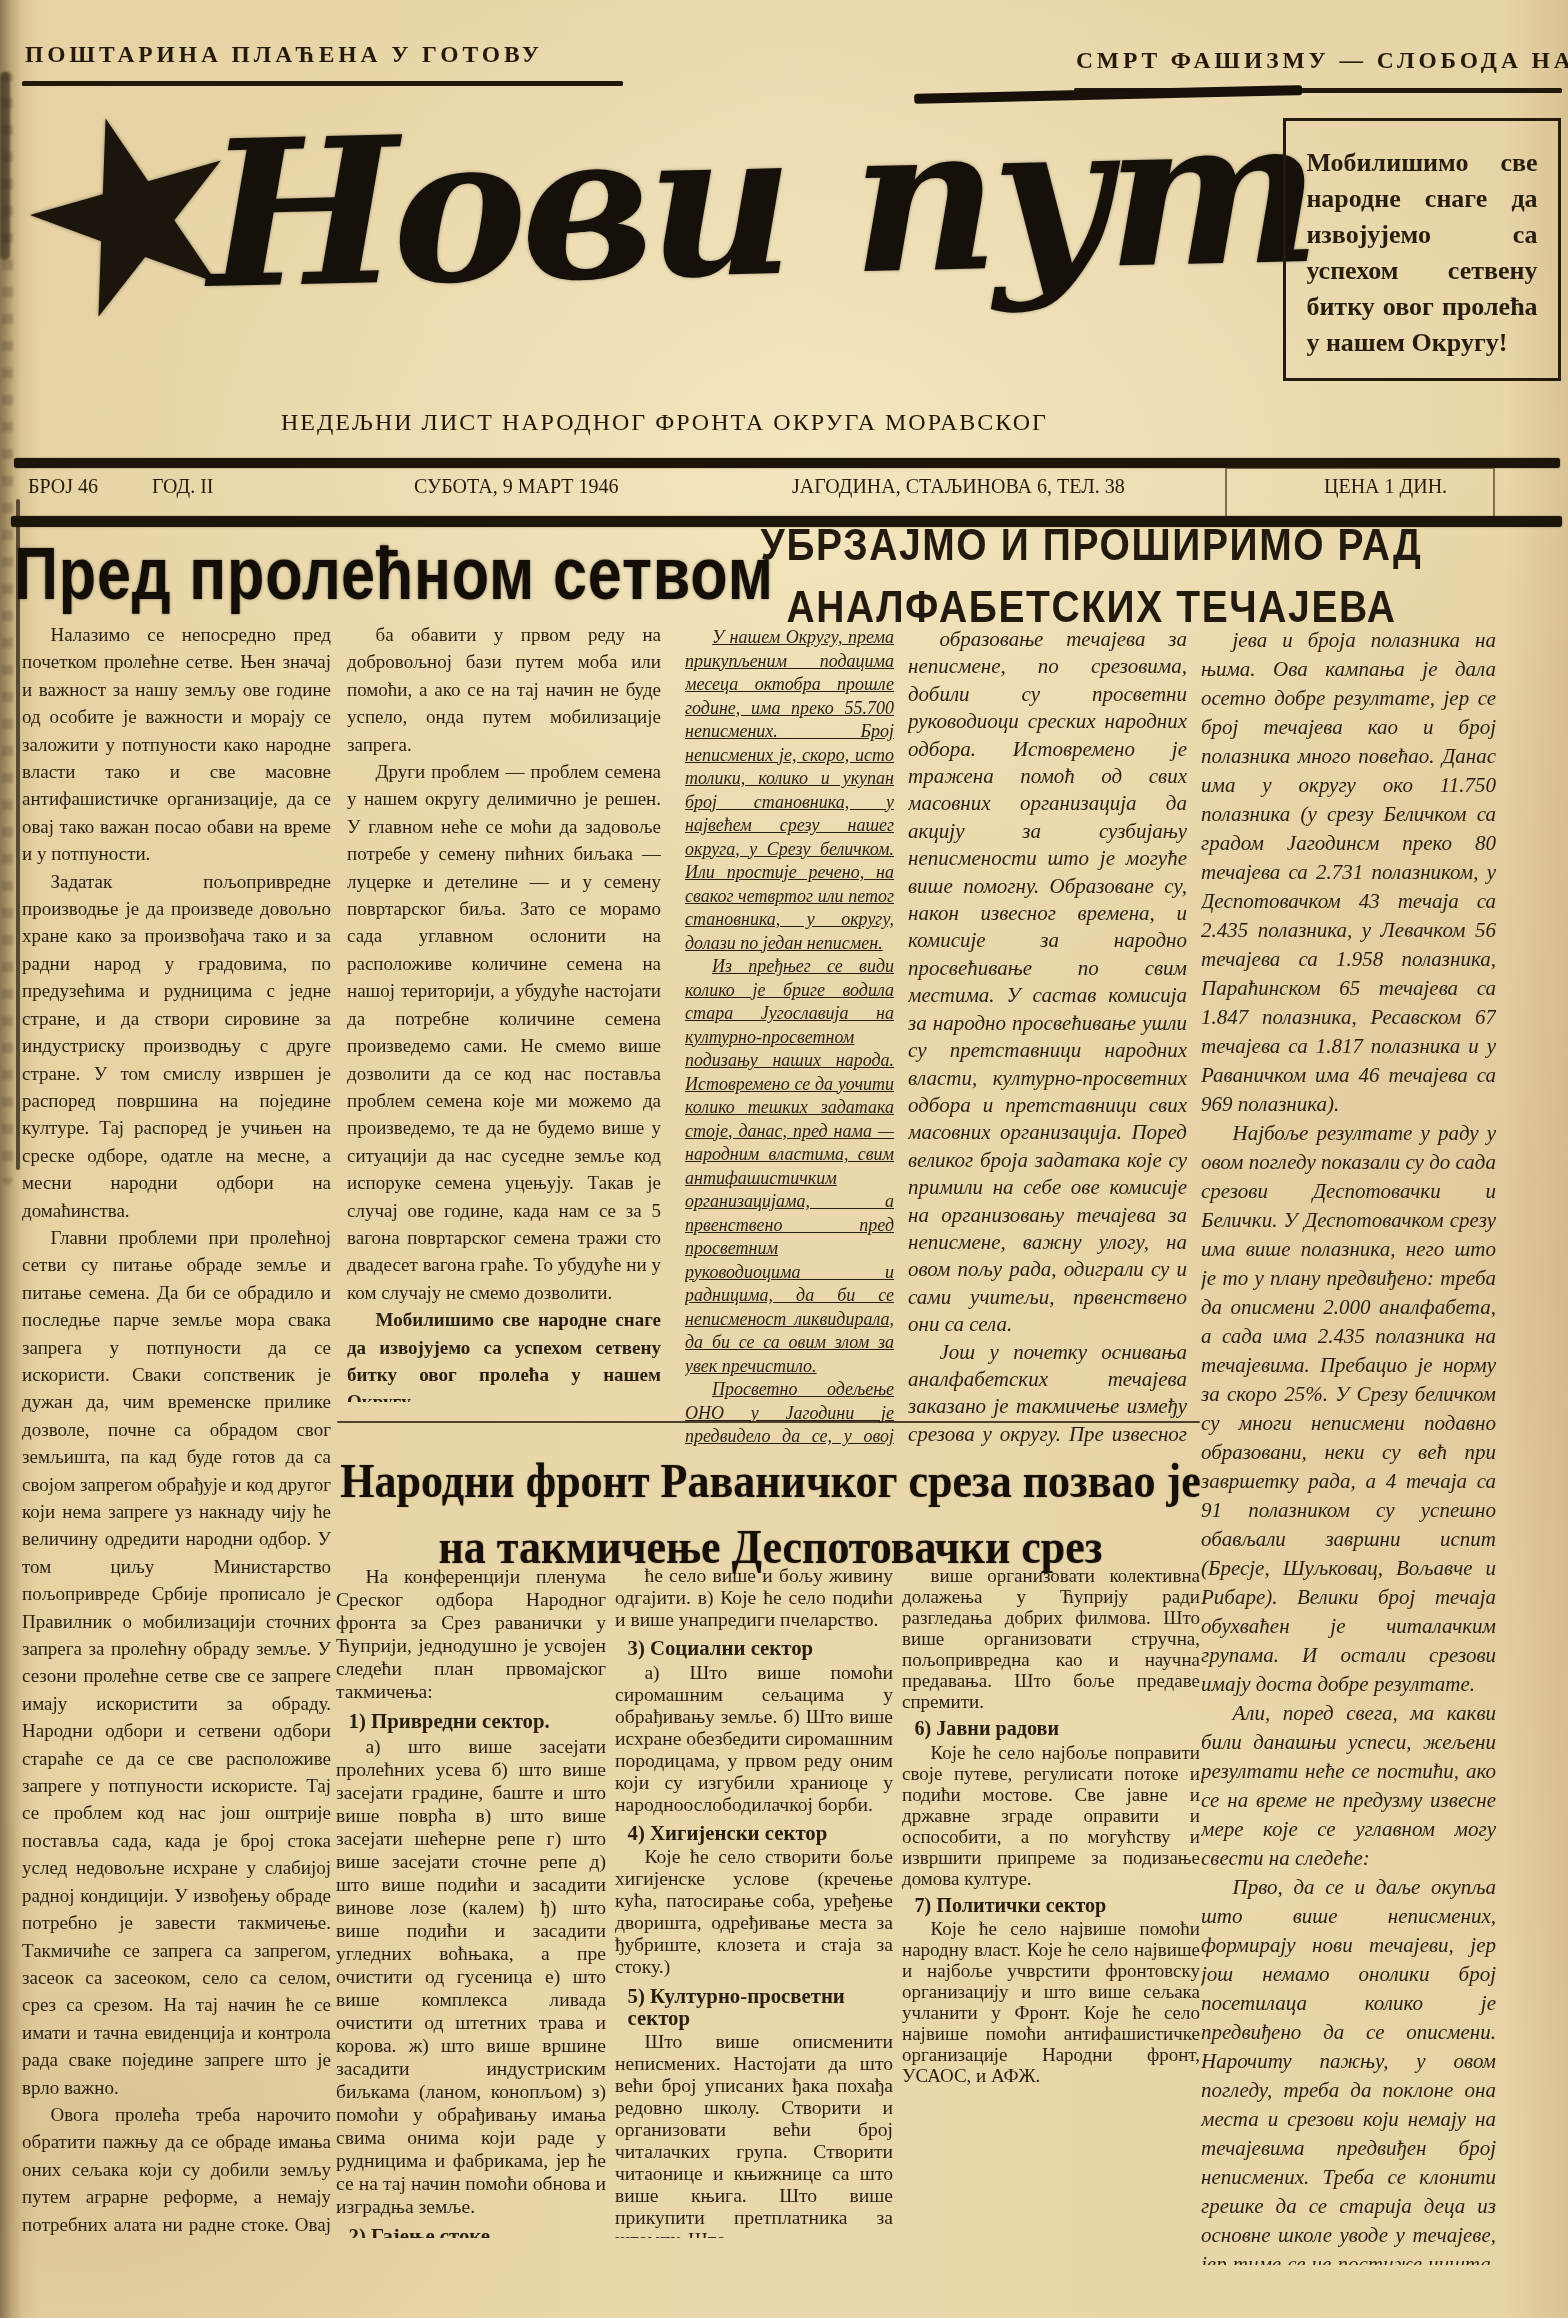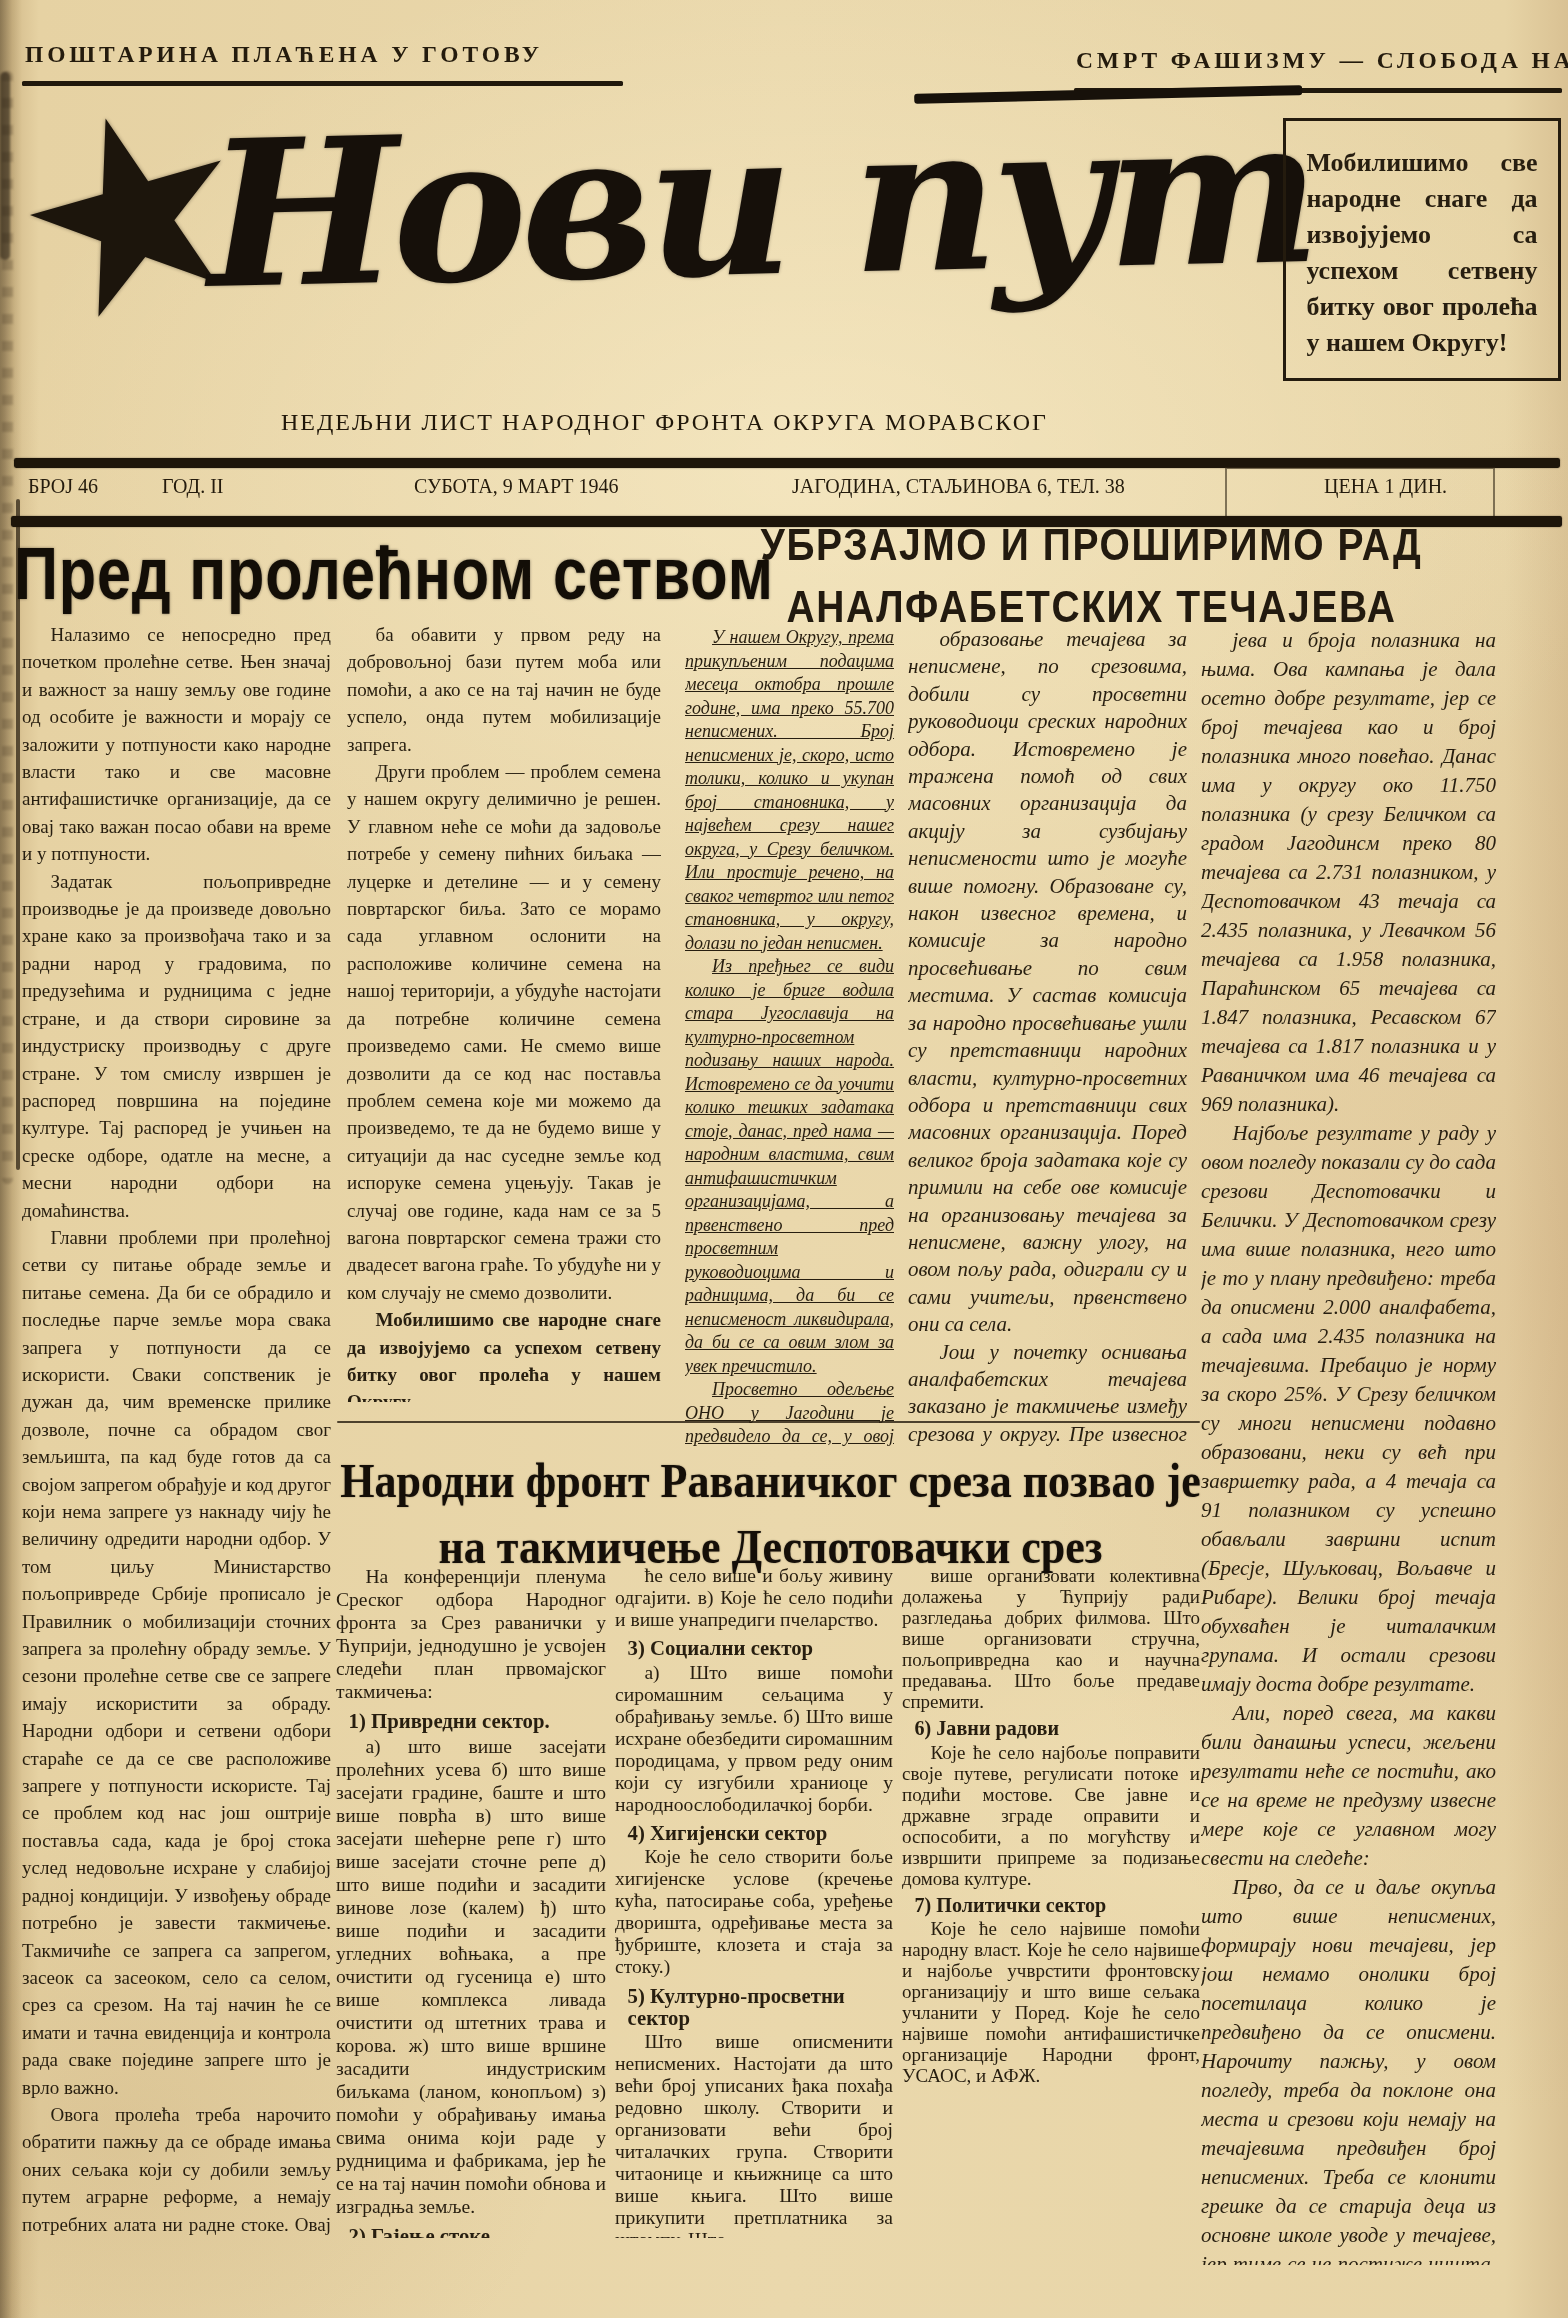--- a/index.html
+++ b/index.html
@@ -94,21 +94,21 @@
     <span>Мобилишимо све народне снаге да извојујемо са успехом сетвену битку овог пролећа у нашем Округу!</span>
   </div>
 
   <div class="abs subtitle nowrap" style="left:281px; top:409px;">НЕДЕЉНИ ЛИСТ НАРОДНОГ ФРОНТА ОКРУГА МОРАВСКОГ</div>
 
   <div class="abs rule" style="left:14px; top:458px; width:1546px; height:10.2px;"></div>
   <div class="abs price-frame" style="left:1225px; top:467px; width:270px; height:50px;"></div>
 
   <div>
     <div class="abs dl nowrap" style="left:28px;  top:475px;">БРОЈ 46</div>
-    <div class="abs dl nowrap" style="left:162px; top:475px;text-align:center;">ГОД. II</div>
+    <div class="abs dl nowrap" style="left:152px; top:475px;text-align:center;">ГОД. II</div>
     <div class="abs dl nowrap" style="left:414px; top:475px;">СУБОТА, 9 МАРТ 1946</div>
     <div class="abs dl nowrap" style="left:792px;top:475px;">ЈАГОДИНА, СТАЉИНОВА 6, ТЕЛ. 38</div>
     <div class="abs dl nowrap" style="left:1324px;top:475px;">ЦЕНА 1 ДИН.</div>
   </div>
 
   <div class="abs rule" style="left:11px; top:516px; width:1551px; height:11px;"></div>
 
   <div>
     <div class="abs headline-spring nowrap" style="left:14px; top:532px;">Пред пролећном сетвом</div>
     <div class="abs colbox f-spring" style="left:22px; top:621px; width:309px; height:1614px;">
@@ -166,18 +166,18 @@
         <p class="tx h">4) Хигијенски сектор</p>
         <p class="tx p">Које ће село створити боље хигијенске услове (кречење кућа, патосирање соба, уређење дворишта, одређивање места за ђубриште, клозета и стаја за стоку.)</p>
         <p class="tx h">5) Културно-просветни сектор</p>
         <p class="tx p">Што више описменити неписмених. Настојати да што већи број уписаних ђака похађа редовно школу. Створити и организовати већи број читалачких група. Створити читаонице и књижнице са што више књига. Што више прикупити претплатника за штампу. Што</p>
       </div>
     <div class="abs colbox f-comp3" style="left:902px; top:1565px; width:298px; height:682px;">
         <p class="tx p">више организовати колективна долажења у Ћуприју ради разгледања добрих филмова. Што више организовати стручна, пољопривредна као и научна предавања. Што боље предаве спремити.</p>
         <p class="tx h">6) Јавни радови</p>
         <p class="tx p">Које ће село најбоље поправити своје путеве, регулисати потоке и подићи мостове. Све јавне и државне зграде оправити и оспособити, а по могућству и извршити припреме за подизање домова културе.</p>
         <p class="tx h">7) Политички сектор</p>
-        <p class="tx p">Које ће село највише помоћи народну власт. Које ће село највише и најбоље учврстити фронтовску организацију и што више сељака учланити у Поред. Које ће село највише помоћи антифашистичке организације Народни фронт, УСАОС, и АФЖ.</p>
+        <p class="tx p">Које ће село највише помоћи народну власт. Које ће село највише и најбоље учврстити фронтовску организацију и што више сељака учланити у Фронт. Које ће село највише помоћи антифашистичке организације Народни фронт, УСАОС, и АФЖ.</p>
       </div>
   </div>
 
 </div>
 
 
 </body></html>

